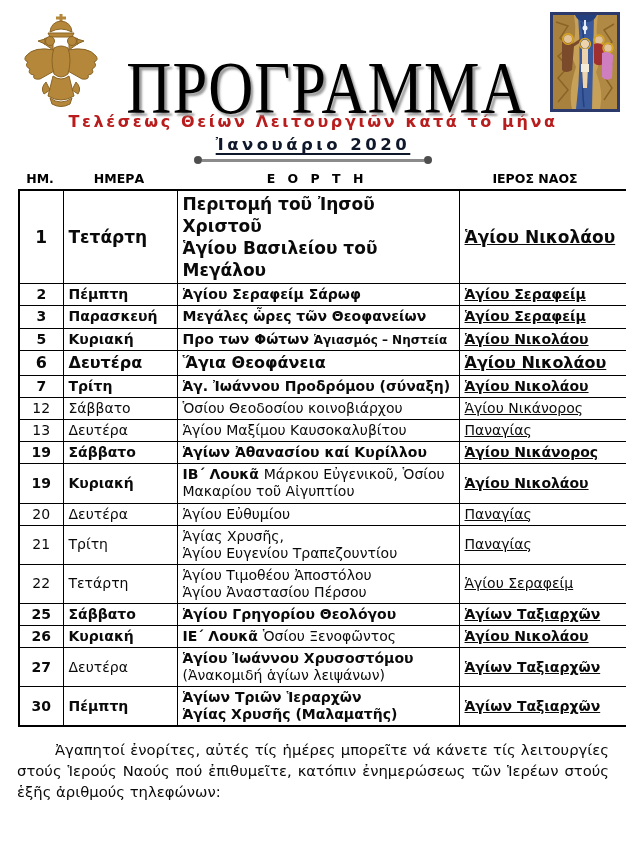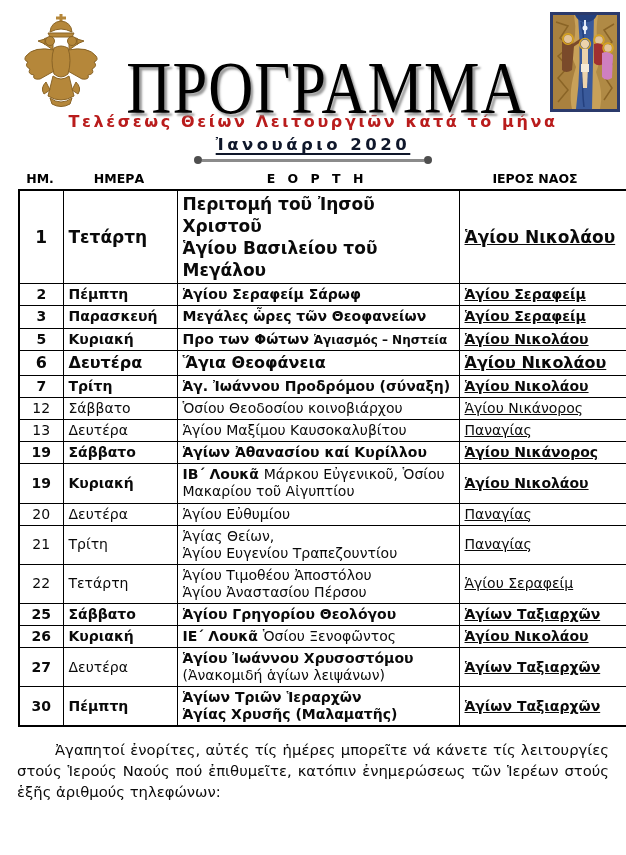--- a/index.html
+++ b/index.html
@@ -252,21 +252,21 @@
             <td class="cell-day">Δευτέρα</td>
             <td class="cell-feast">
               <div><span>Ἁγίου Εὐθυμίου</span></div>
             </td>
             <td class="cell-church">Παναγίας</td>
           </tr>
           <tr>
             <td class="cell-num">21</td>
             <td class="cell-day">Τρίτη</td>
             <td class="cell-feast">
-              <div><span>Ἁγίας Θείων,</span></div>
+              <div><span>Ἁγίας Χρυσῆς,</span></div>
               <div><span>Ἁγίου Ευγενίου Τραπεζουντίου</span></div>
             </td>
             <td class="cell-church">Παναγίας</td>
           </tr>
           <tr>
             <td class="cell-num">22</td>
             <td class="cell-day">Τετάρτη</td>
             <td class="cell-feast">
               <div><span>Ἁγίου Τιμοθέου Ἀποστόλου</span></div>
               <div><span>Ἁγίου Ἀναστασίου Πέρσου</span></div>

